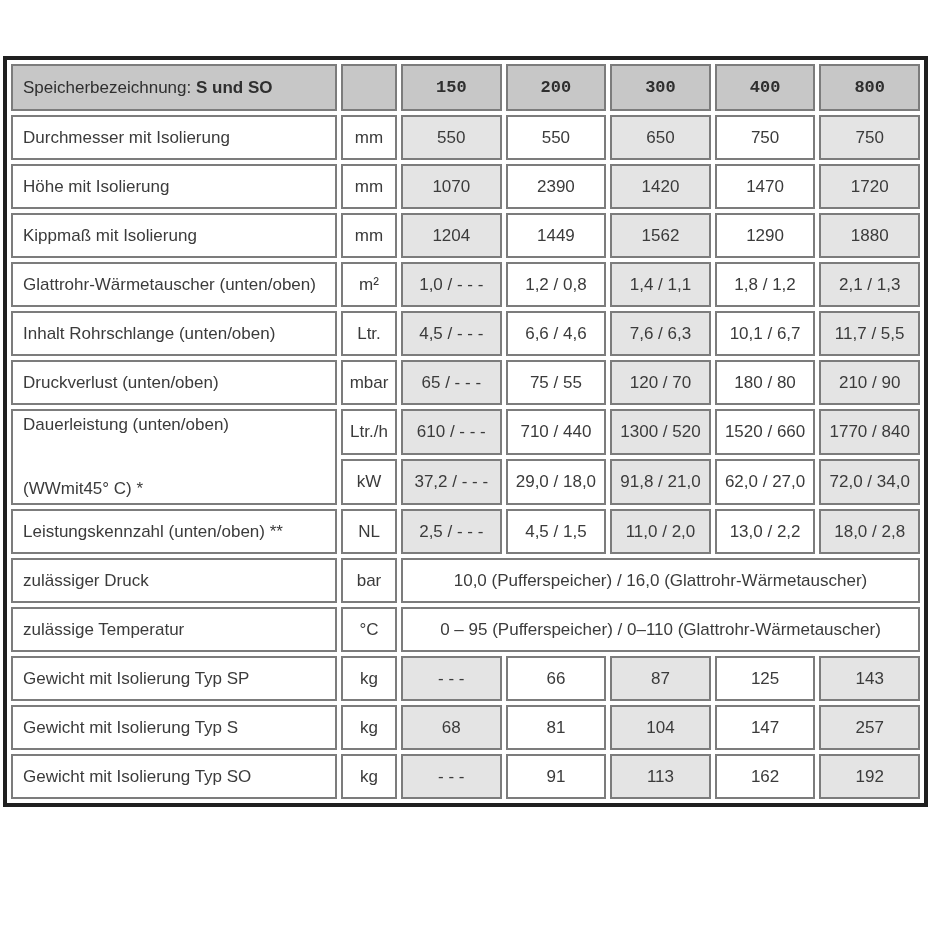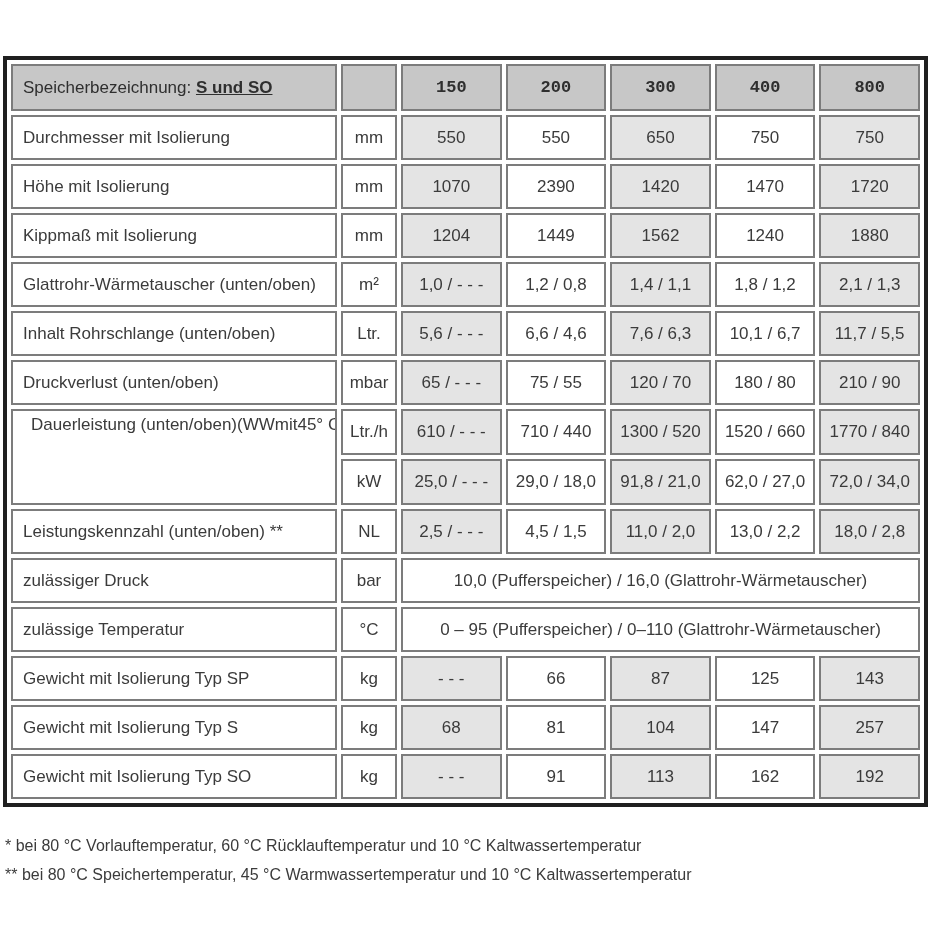--- a/index.html
+++ b/index.html
@@ -41,28 +41,28 @@
   tr.header-row th {
     background: #c7c7c7;
     color: #2f2f2f;
     font-weight: normal;
     height: 47px;
   }
   tr.header-row th.val { font-weight: bold; font-family: Liberation Mono, monospace; }
   .label { text-align: left; padding-left: 10px; }
   .unit, .val { text-align: center; }
   .shade { background: #e4e4e4; }
-  .bold { font-weight: bold; text-decoration: underline; }
+  .bold { font-weight: bold; }
   td.dl-label { vertical-align: middle; }
   td.dl-label .dl-inner {
     display: flex;
+    flex-direction: column;
     justify-content: space-between;
     height: 84px;
     padding: 3px 0;
-    margin-left: 8px;
   }
   .footnotes { margin: 30px 0 0 5px; }
   .footnotes p {
     margin: 0 0 11px 0;
     font-size: 16px;
     color: #3b3b3b;
   }
 </style>
 </head>
 <body>
@@ -110,38 +110,38 @@
       <td class="val">1470</td>
       <td class="val shade">1720</td>
     </tr>
 
     <tr>
       <td class="label">Kippmaß mit Isolierung</td>
       <td class="unit">mm</td>
       <td class="val shade">1204</td>
       <td class="val">1449</td>
       <td class="val shade">1562</td>
-      <td class="val">1240</td>
+      <td class="val">1290</td>
       <td class="val shade">1880</td>
     </tr>
 
     <tr>
       <td class="label">Glattrohr-Wärmetauscher (unten/oben)</td>
       <td class="unit">m²</td>
       <td class="val shade">1,0 / - - -</td>
       <td class="val">1,2 / 0,8</td>
       <td class="val shade">1,4 / 1,1</td>
       <td class="val">1,8 / 1,2</td>
       <td class="val shade">2,1 / 1,3</td>
     </tr>
 
     <tr>
       <td class="label">Inhalt Rohrschlange (unten/oben)</td>
       <td class="unit">Ltr.</td>
-      <td class="val shade">5,6 / - - -</td>
+      <td class="val shade">4,5 / - - -</td>
       <td class="val">6,6 / 4,6</td>
       <td class="val shade">7,6 / 6,3</td>
       <td class="val">10,1 / 6,7</td>
       <td class="val shade">11,7 / 5,5</td>
     </tr>
 
     <tr>
       <td class="label">Druckverlust (unten/oben)</td>
       <td class="unit">mbar</td>
       <td class="val shade">65 / - - -</td>
@@ -160,21 +160,21 @@
       </td>
       <td class="unit">Ltr./h</td>
       <td class="val shade">610 / - - -</td>
       <td class="val">710 / 440</td>
       <td class="val shade">1300 / 520</td>
       <td class="val">1520 / 660</td>
       <td class="val shade">1770 / 840</td>
     </tr>
     <tr>
       <td class="unit">kW</td>
-      <td class="val shade">25,0 / - - -</td>
+      <td class="val shade">37,2 / - - -</td>
       <td class="val">29,0 / 18,0</td>
       <td class="val shade">91,8 / 21,0</td>
       <td class="val">62,0 / 27,0</td>
       <td class="val shade">72,0 / 34,0</td>
     </tr>
 
     <tr>
       <td class="label">Leistungskennzahl (unten/oben) **</td>
       <td class="unit">NL</td>
       <td class="val shade">2,5 / - - -</td>
@@ -221,18 +221,14 @@
       <td class="unit">kg</td>
       <td class="val shade">- - -</td>
       <td class="val">91</td>
       <td class="val shade">113</td>
       <td class="val">162</td>
       <td class="val shade">192</td>
     </tr>
   </tbody>
     </table>
 
-  <div class="footnotes">
-    <p>* bei 80 °C Vorlauftemperatur, 60 °C Rücklauftemperatur und 10 °C Kaltwassertemperatur</p>
-    <p>** bei 80 °C Speichertemperatur, 45 °C Warmwassertemperatur und 10 °C Kaltwassertemperatur</p>
-  </div>
 
 </div>
 
 </body></html>

